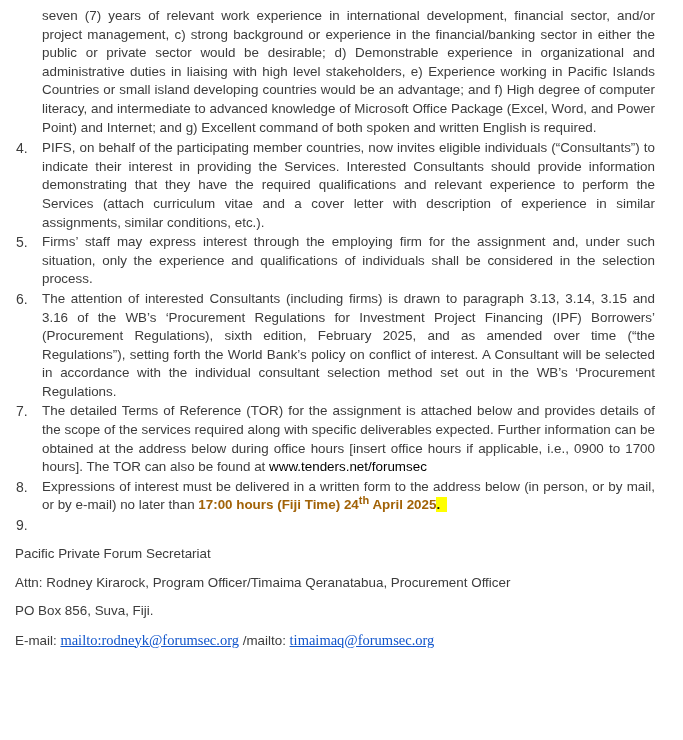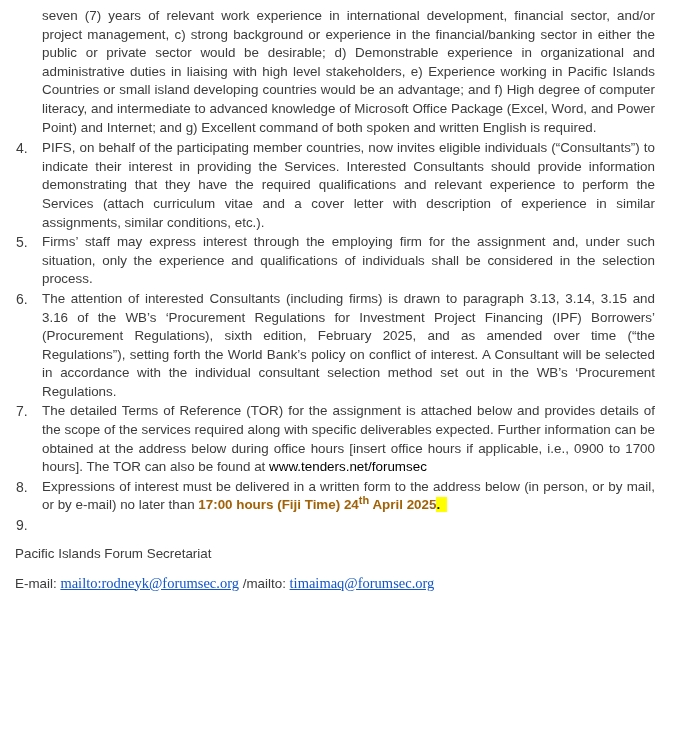--- a/index.html
+++ b/index.html
@@ -97,17 +97,19 @@
   <div class="para list-item">
     <span class="num">8.</span>
     <span>Expressions of interest must be delivered in a written form to the address below (in person, or by mail, or by e-mail) no later than </span><span class="bold">17:00 hours (Fiji Time) 24</span><sup class="bold">th</sup><span class="bold"> April 2025</span><span class="highlight">.</span>
   </div>
 
   <div class="para list-item left-align">
     <span class="num">9.</span>
   </div>
 
   <div class="contact">
-    <p>Pacific Islands Forum Secretariat</p>
+    <p>Pacific Private Forum Secretariat</p>
+    <p>Attn: Rodney Kirarock, Program Officer/Timaima Qeranatabua, Procurement Officer</p>
+    <p>PO Box 856, Suva, Fiji.</p>
     <p><span>E-mail: </span><a class="link-serif">mailto:rodneyk@forumsec.org</a><span> /mailto: </span><a class="link-serif">timaimaq@forumsec.org</a></p>
   </div>
 
 </div>
 
 </body></html>

